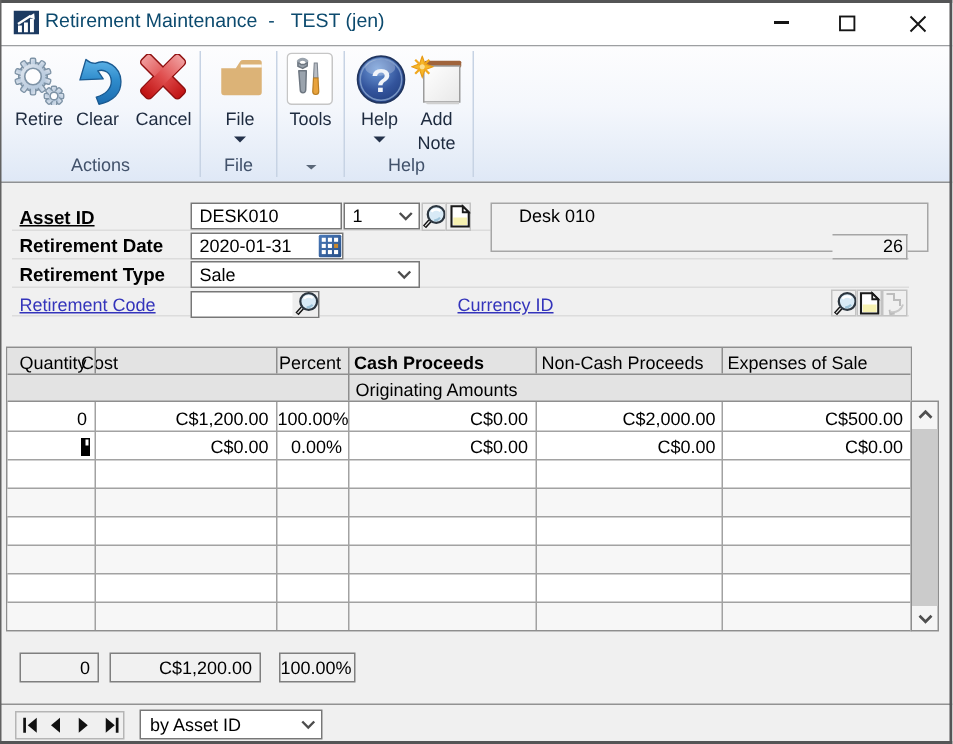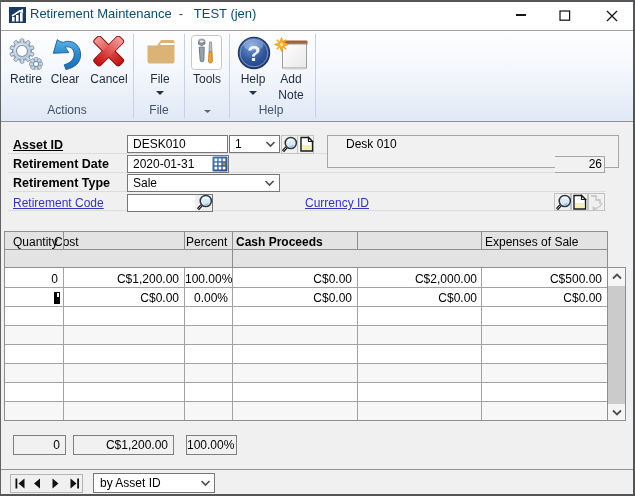--- a/index.html
+++ b/index.html
@@ -259,21 +259,23 @@
 </svg></div>
 
   <div class="abs" id="grid" style="left:4px;top:231px;width:604px;height:190px;background:#ffffff;border:1px solid #8e8e8e;box-sizing:border-box;font-size:12px;color:#000;">
 
     <div class="abs" style="left:0;top:0;width:602px;height:18px;background:#e3e3e3;border-bottom:1px solid #8e8e8e;box-sizing:border-box;"></div>
     <div class="abs" style="left:0;top:18px;width:602px;height:18px;background:#e3e3e3;border-bottom:1px solid #8e8e8e;box-sizing:border-box;"></div>
     <div class="abs" style="left:8px;top:3px;">Quantity</div>
     <div class="abs" style="left:49px;top:3px;">Cost</div>
     <div class="abs" style="left:181px;top:3px;">Percent</div>
     <div class="abs" style="left:231px;top:3px;font-weight:bold;">Cash Proceeds</div>
+    <div class="abs" style="left:356px;top:3px;">Non-Cash Proceeds</div>
     <div class="abs" style="left:480px;top:3px;">Expenses of Sale</div>
+    <div class="abs" style="left:232px;top:21px;">Originating Amounts</div>
 
     <div class="abs" style="left:58px;top:0;width:1px;height:17px;background:#8e8e8e;"></div>
     <div class="abs" style="left:179px;top:0;width:1px;height:17px;background:#8e8e8e;"></div>
     <div class="abs" style="left:227px;top:0;width:1px;height:35px;background:#8e8e8e;"></div>
     <div class="abs" style="left:352px;top:0;width:1px;height:17px;background:#8e8e8e;"></div>
     <div class="abs" style="left:476px;top:0;width:1px;height:17px;background:#8e8e8e;"></div>
 
     <div class="abs" style="left:0;top:94px;width:602px;height:18px;background:#f7f7f7;"></div>
     <div class="abs" style="left:0;top:132px;width:602px;height:18px;background:#f7f7f7;"></div>
     <div class="abs" style="left:0;top:170px;width:602px;height:18px;background:#f7f7f7;"></div>

